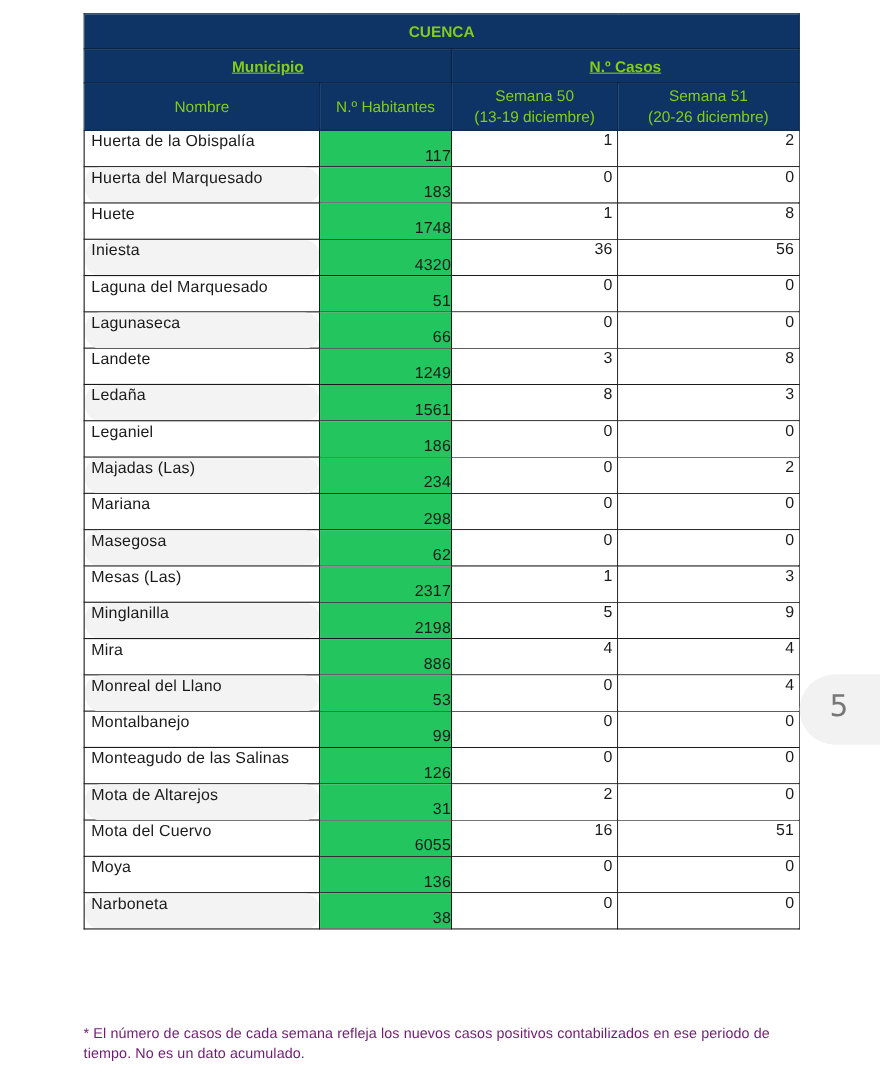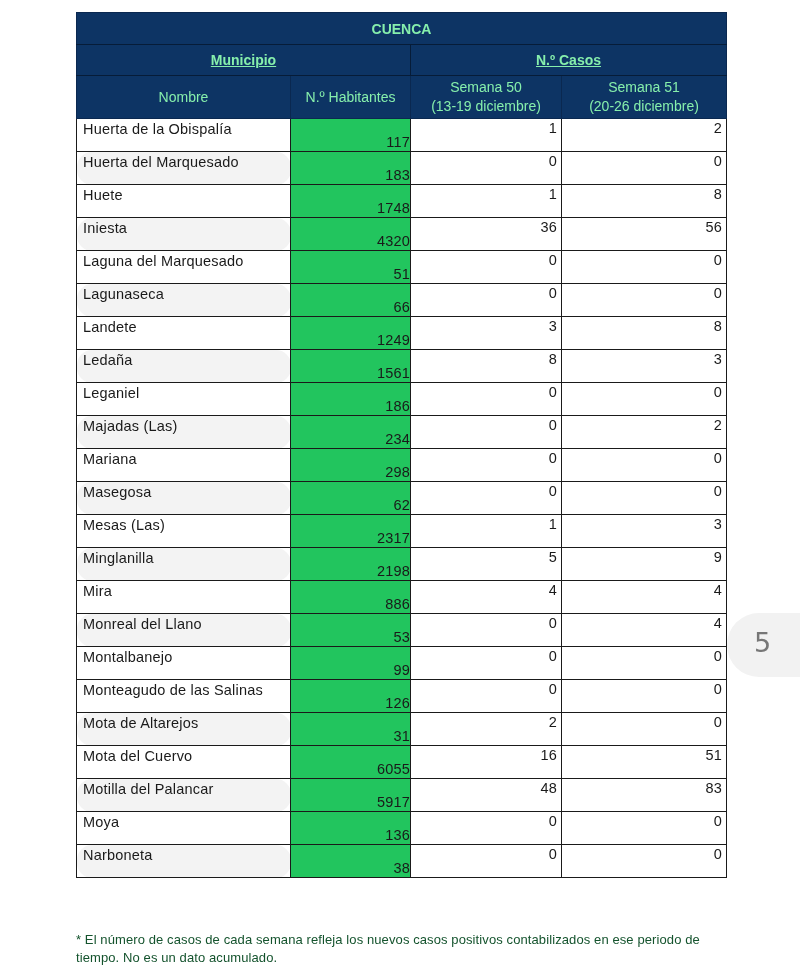--- a/index.html
+++ b/index.html
@@ -9,39 +9,39 @@
   }
   .tbl {
     position: absolute; left: 76px; top: 12px; width: 650px;
     border-collapse: collapse; table-layout: fixed;
   }
   .tbl col.c1 { width: 214px; }
   .tbl col.c2 { width: 120px; }
   .tbl col.c3 { width: 151px; }
   .tbl col.c4 { width: 165px; }
   .tbl th {
-    background: #0d3464; color: #86efac; font-weight: normal;
+    background: #0d3464; color: #84cc16; font-weight: normal;
     border: 1px solid #0a2850; font-size: 14px; padding: 0; text-align: center;
   }
   .tbl th.bold { font-weight: bold; }
   .tbl tr.h1 th { height: 31px; border-bottom: 1px solid #061c38; }
   .tbl tr.h2 th { height: 30px; border-bottom: 1px solid #061c38; text-decoration: underline; }
   .tbl tr.h2 th.divr { border-right: 1px solid #061c38; }
   .tbl tr.h3 th { height: 42px; line-height: 19px; }
   .tbl td {
     border: 1.5px solid #1a1a1a; height: 30px; padding: 0; font-size: 14.5px;
     position: relative; vertical-align: top; letter-spacing: 0.2px;
   }
   .tbl td.name { padding-left: 6px; padding-top: 2px; border-radius: 15px; }
   .tbl tr.alt td.name { background: #f3f3f3; }
   .tbl td.hab { background: #22c55e; text-align: right; vertical-align: bottom; padding-bottom: 1px; }
   .tbl td.num { text-align: right; padding-right: 4px; padding-top: 1px; background: #ffffff; }
   .foot {
     position: absolute; left: 76px; top: 931px; width: 660px;
-    font-size: 13px; line-height: 18px; color: #14532d; letter-spacing: 0.1px;
+    font-size: 13px; line-height: 18px; color: #701a75; letter-spacing: 0.1px;
   }
   .badge {
     position: absolute; left: 727px; top: 613px; width: 90px; height: 64px;
     background: #f2f2f2; border-radius: 32px 0 0 32px;
   }
   .badge span {
     position: absolute; left: 27px; top: 14px; font-size: 27px; color: #777777;
     font-family: "DejaVu Sans", sans-serif;
   }
 </style>
@@ -190,26 +190,20 @@
         <td class="hab">31</td>
         <td class="num">2</td>
         <td class="num">0</td>
       </tr>
       <tr>
         <td class="name">Mota del Cuervo</td>
         <td class="hab">6055</td>
         <td class="num">16</td>
         <td class="num">51</td>
       </tr>
-      <tr class="alt">
-        <td class="name">Motilla del Palancar</td>
-        <td class="hab">5917</td>
-        <td class="num">48</td>
-        <td class="num">83</td>
-      </tr>
       <tr>
         <td class="name">Moya</td>
         <td class="hab">136</td>
         <td class="num">0</td>
         <td class="num">0</td>
       </tr>
       <tr class="alt">
         <td class="name">Narboneta</td>
         <td class="hab">38</td>
         <td class="num">0</td>

